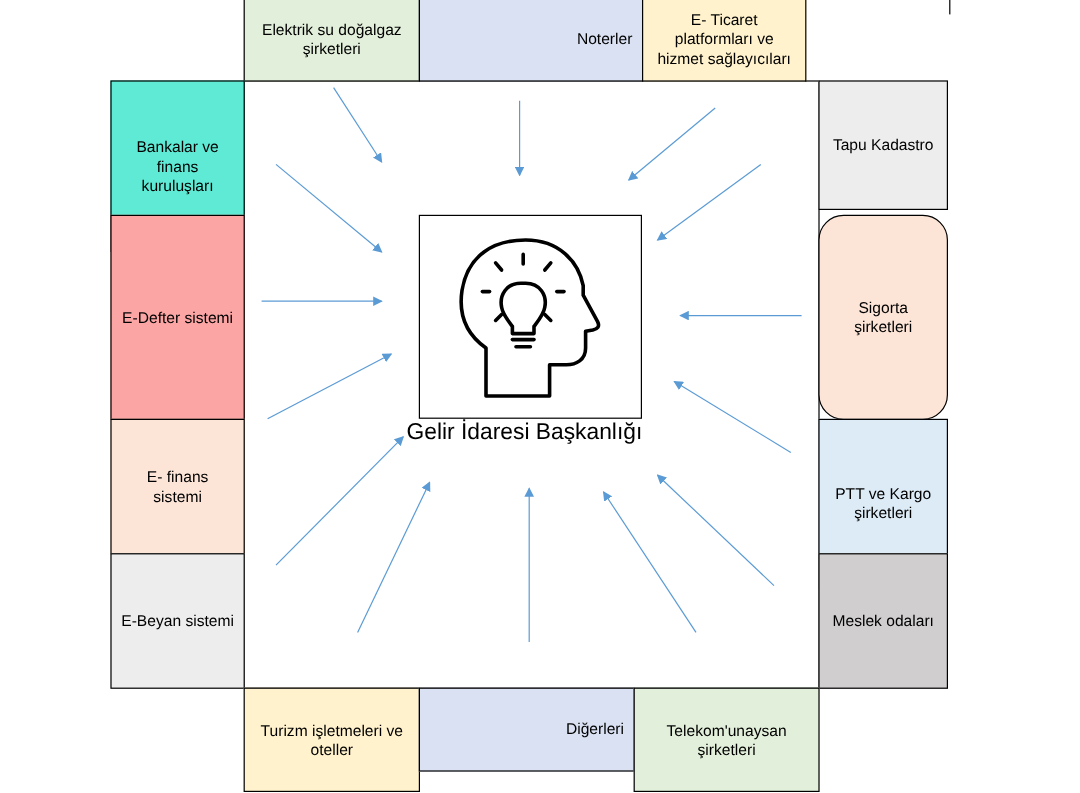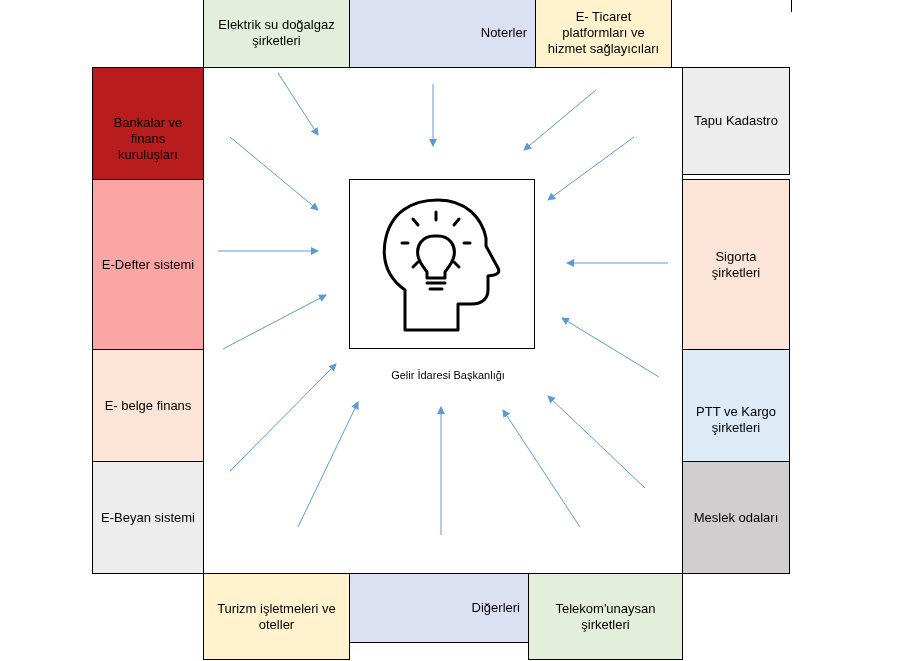--- a/index.html
+++ b/index.html
@@ -5,57 +5,57 @@
     html, body { margin:0; padding:0; background:#ffffff; }
     body { width:900px; height:661px; position:relative; overflow:hidden;
            font-family:"Liberation Sans", sans-serif; color:#000; }
     .cell { position:absolute; box-sizing:border-box; display:flex; align-items:center;
             justify-content:center; text-align:center; font-size:13px; line-height:16px;
             border:1px solid #000; padding:0 8px; }
     .frame { position:absolute; left:203px; top:67px; width:480px; height:507px;
              border:1px solid #000; box-sizing:border-box; background:#fff; }
     .center-box { position:absolute; left:349px; top:179px; width:186px; height:170px;
                   border:1px solid #000; box-sizing:border-box; background:#fff; }
-    .center-label { position:absolute; left:348px; top:350px; width:200px; text-align:center;
-                    font-size:11px;margin-top:19px; }
+    .center-label { position:absolute; left:337px; top:350px; width:200px; text-align:center;
+                    font-size:19px; }
     .topright-tick { position:absolute; left:791px; top:0; width:1px; height:12px; background:#000; }
     svg.arrows { position:absolute; left:0; top:0; }
   </style>
 </head>
 <body>
 
 <div class="frame"></div>
 
 <div class="cell" style="left: 203px; top: -1px; width: 147px; height: 69px; border-top: none; background: rgb(226, 239, 218);">
   <span>Elektrik su doğalgaz şirketleri</span>
 </div>
 <div class="cell" style="left: 349px; top: -1px; width: 187px; height: 69px; border-top: none; background: rgb(217, 225, 242); justify-content: flex-end;">
   <span>Noterler</span>
 </div>
 <div class="cell" style="left: 535px; top: -1px; width: 137px; height: 69px; border-top: none; background: rgb(255, 242, 204);">
   <span>E- Ticaret platformları ve hizmet sağlayıcıları</span>
 </div>
 
-<div class="cell" style="left: 92px; top: 67px; width: 112px; height: 143px; background: #b91c1c;">
+<div class="cell" style="left: 92px; top: 67px; width: 112px; height: 143px; background: #5eead4;">
   <span>Bankalar ve finans kuruluşları</span>
 </div>
 <div class="cell" style="left: 92px; top: 179px; width: 112px; height: 171px; background: #fca5a5;">
   <span>E-Defter sistemi</span>
 </div>
 <div class="cell" style="left: 92px; top: 349px; width: 112px; height: 113px; background: rgb(252, 228, 214);">
-  <span>E- belge finans</span>
+  <span>E- finans sistemi</span>
 </div>
 <div class="cell" style="left: 92px; top: 461px; width: 112px; height: 113px; background: rgb(237, 237, 237);">
   <span>E-Beyan sistemi</span>
 </div>
 
 <div class="cell" style="left: 682px; top: 67px; width: 108px; height: 108px; background: rgb(237, 237, 237);">
   <span>Tapu Kadastro</span>
 </div>
-<div class="cell" style="left: 682px; top: 179px; width: 108px; height: 171px; background: rgb(252, 228, 214);">
+<div class="cell" style="left: 682px; top: 179px; width: 108px; height: 171px; background: rgb(252, 228, 214); border-radius: 21px;">
   <span>Sigorta şirketleri</span>
 </div>
 <div class="cell" style="left: 682px; top: 349px; width: 108px; height: 142px; background: rgb(221, 235, 247);">
   <span>PTT ve Kargo şirketleri</span>
 </div>
 <div class="cell" style="left: 682px; top: 461px; width: 108px; height: 113px; background: rgb(208, 206, 206); justify-content: center;">
   <span>Meslek odaları</span>
 </div>
 
 <div class="cell" style="left: 203px; top: 573px; width: 147px; height: 87px; background: rgb(255, 242, 204);">

